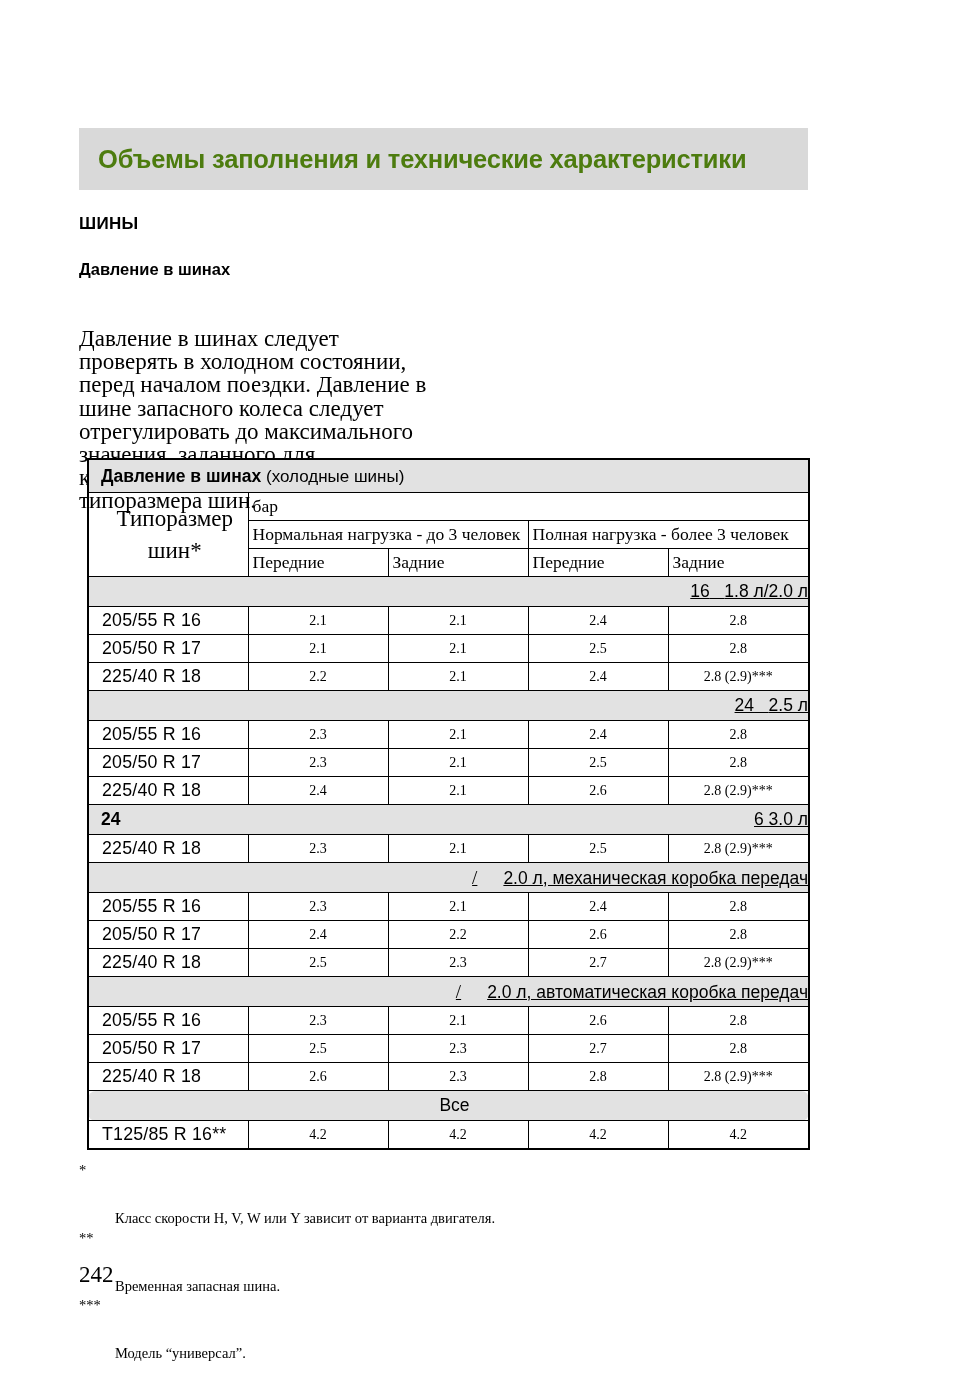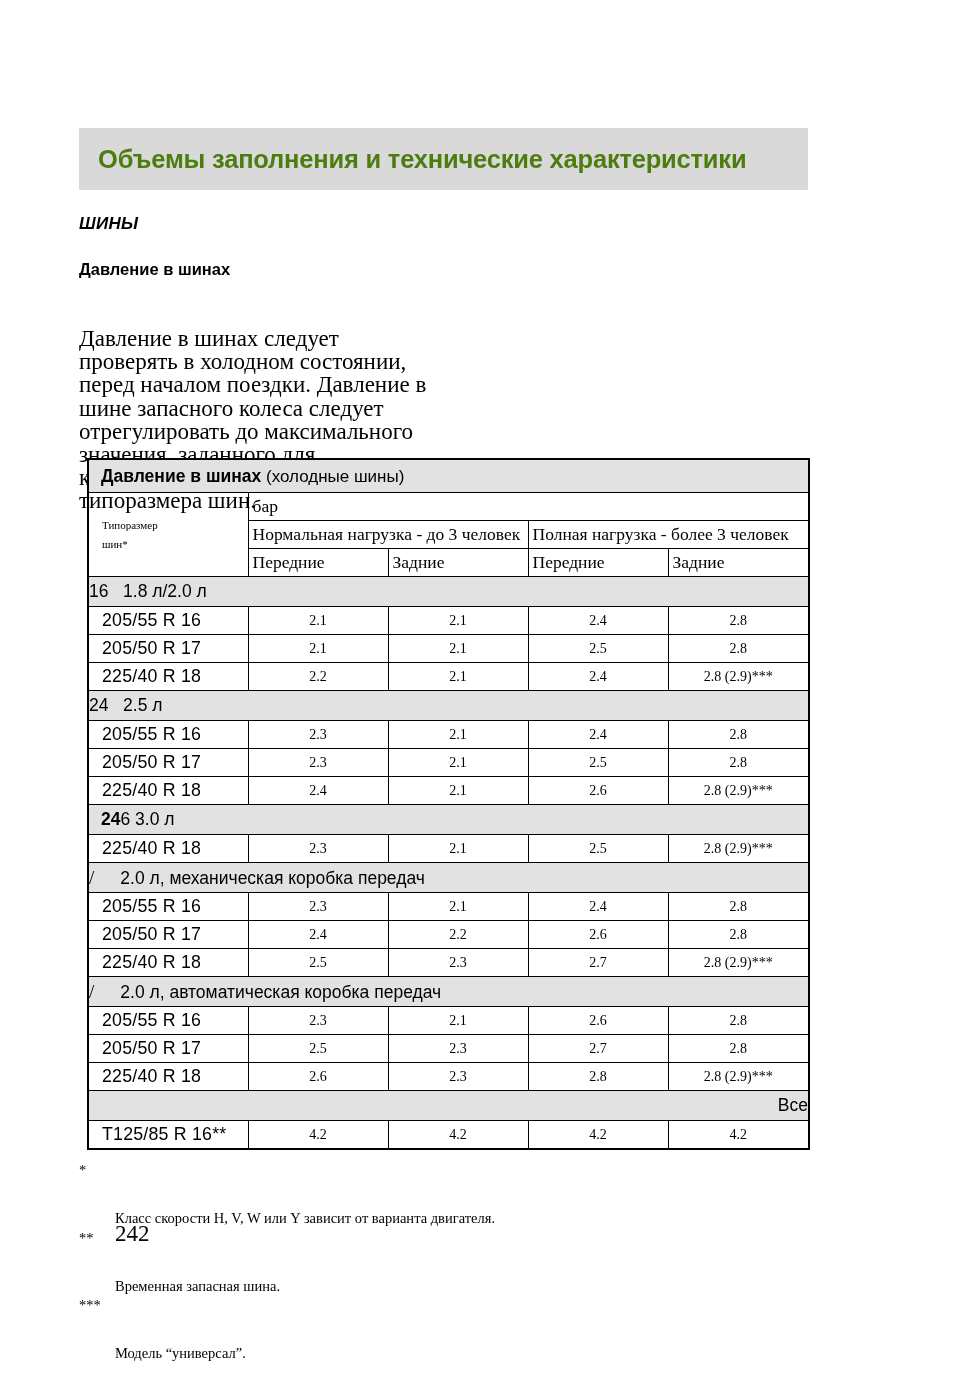--- a/index.html
+++ b/index.html
@@ -46,21 +46,20 @@
 
   
   .section-heading {
     position: absolute;
     left: 79px;
     top: 214px;
     font-family: "Liberation Sans", sans-serif;
     font-weight: bold;
     font-size: 17px;
     letter-spacing: 0.3px;
-    font-style: italic;
   }
   .sub-heading {
     position: absolute;
     left: 79px;
     top: 260px;
     font-family: "Liberation Sans", sans-serif;
     font-weight: bold;
     font-size: 16.5px;
   }
 
@@ -117,57 +116,59 @@
   }
 
   .hdr-cell {
     text-align: left;
     font-family: "Liberation Serif", serif;
     font-size: 17.5px;
     line-height: 21px;
     padding: 3px 4px !important;
   }
   .hdr-left {
-    text-align: left;
+    text-align: center;
     padding-left: 13px !important;
     font-family: "Liberation Serif", serif;
-    font-size: 11px;
-    line-height: 19px;
+    font-size: 23px;
+    line-height: 32px;
     vertical-align: middle;
   }
 
   .grp-cell {
     background: #e2e2e2;
     height: 29px;
     font-family: "Liberation Sans", sans-serif;
     font-weight: bold;
     font-size: 17.5px;
     text-align: center;
     padding: 0 !important;
   }
   .grp-inner {
     display: block;
     width: 100%;
-    text-align: left;
+    text-align: right;
+    text-decoration: underline;
   }
   .grp-num {
     float: left;
     padding-left: 12px;
     font-family: "Liberation Sans", sans-serif;
     font-weight: bold;
   }
   .grp-slash {
     font-family: "Liberation Serif", serif;
     font-weight: normal;
     font-size: 19px;
     padding-right: 26px;
   }
   .grp-left {
-    text-align: right;
+    text-align: center;
     padding-left: 12px !important;
+    border-radius: 8px;
   }
 
   .sz-cell {
     text-align: left;
     padding-left: 13px !important;
     height: 27px;
     font-family: Liberation Sans, sans-serif;
     font-size: 17.8px;
     letter-spacing: 0.2px;
   }
@@ -188,24 +189,23 @@
     line-height: 19.5px;
   }
   .fn-row { display: flex; }
   .fn-mark { width: 36px; flex: 0 0 36px; }
   .fn-text { flex: 1 1 auto; white-space: nowrap; margin-top: 48px; }
 
   
   .pageno {
     position: absolute;
     left: 79px;
-    top: 1221px;
+    top: 1262px;
     font-family: "Liberation Serif", serif;
     font-size: 23px;
-    margin-left: 36px;
   }
 </style>
 </head>
 <body>
 
 <div class="page">
 
   <div class="banner">
     <div class="banner-title">Объемы заполнения и технические характеристики</div>
   </div>

